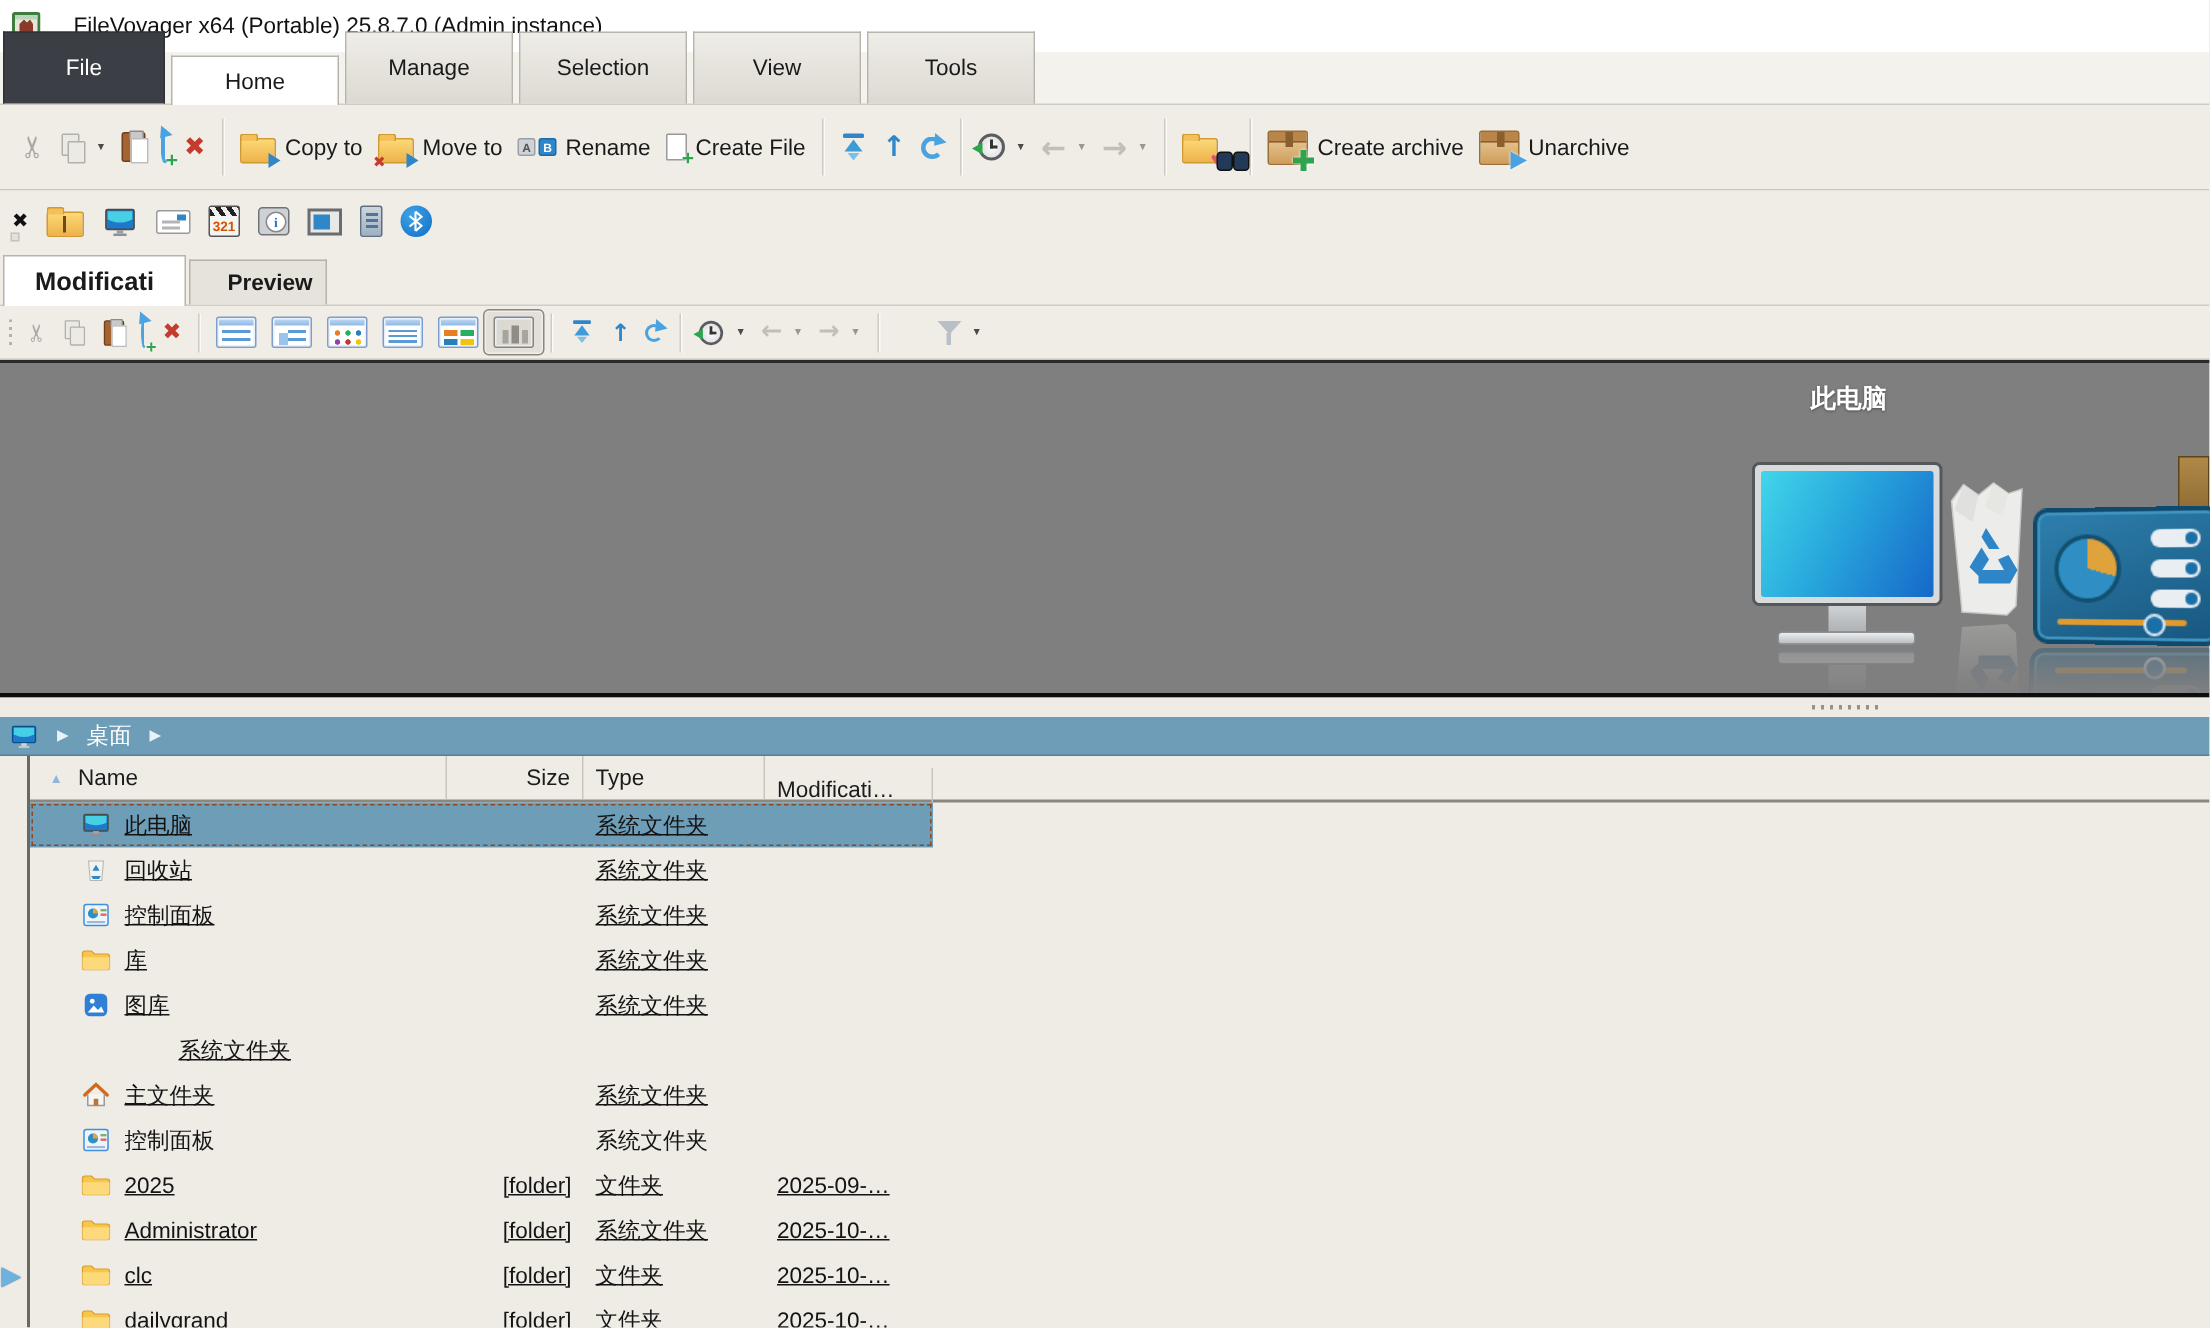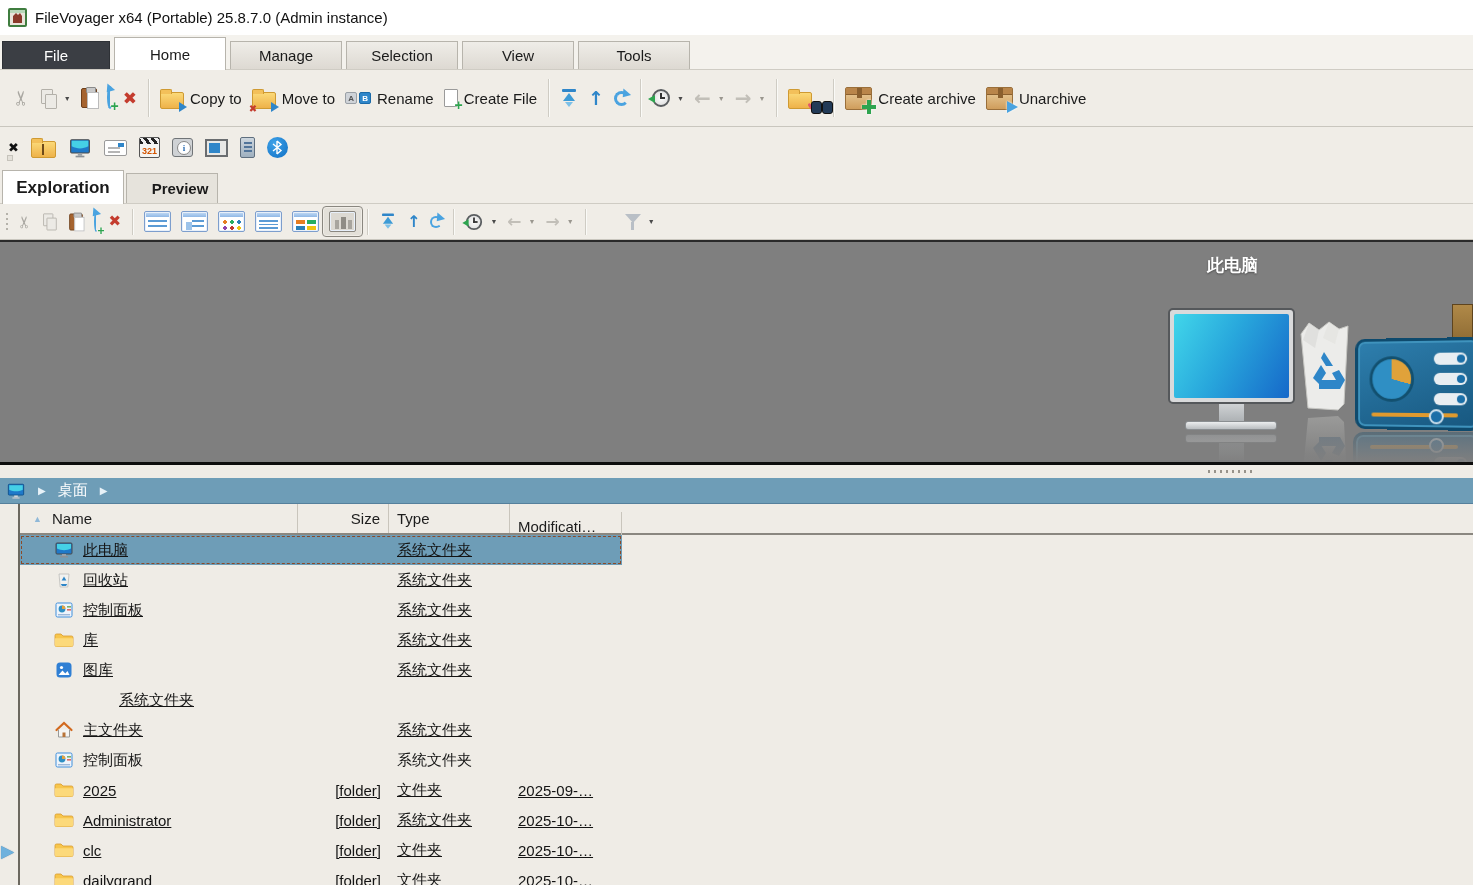--- a/index.html
+++ b/index.html
@@ -1,27 +1,27 @@
 <!DOCTYPE html>
 <html><head>
 <meta charset="utf-8">
 <style>
   * { margin:0; padding:0; box-sizing:border-box; }
   html,body { width:1473px; height:885px; overflow:hidden; }
   body { font-family:"Liberation Sans","DejaVu Sans",sans-serif; background:#f0ede7; color:#1a1a1a; }
   #app { position:relative; width:1473px; height:885px; background:#f0ede7; }
 
   
-  .titlebar { height:35px; background:#ffffff; display:flex; align-items:center; padding-left:8px; gap:8px; }
+  .titlebar { height:35px; background:#ffffff; display:flex; align-items:center; padding-left:8px; gap:22px; }
   .titlebar .title { font-size:15px; color:#111; }
   .applogo { width:19px; height:19px; display:inline-block; }
 
   
   .ribbon-tabs { height:35px; background:#f4f2ed; display:flex; align-items:flex-end; padding-left:2px; gap:4px; border-bottom:1px solid #cfccc4; }
-  .rtab { height:28px; min-width:112px; display:flex; align-items:center; justify-content:center;
+  .rtab { height:48px; min-width:112px; display:flex; align-items:center; justify-content:center;
           font-size:15px; background:linear-gradient(#efede8,#ddd9d2); border:1px solid #b7b4ac; border-bottom:none; cursor:default; }
   .rtab.file { background:#3b3e44; color:#fff; border-color:#2e3136; min-width:108px; }
   .rtab.active { background:#fff; height:33px; margin-bottom:-1px; z-index:2; }
 
   
   .toolbar { display:flex; align-items:center; background:#f0ede7; }
   .tb1 { height:57px; padding:0 4px 0 8px; border-bottom:1px solid #c9c6be; }
   .tb2 { height:36px; padding:0 4px; border-bottom:1px solid #c9c6be; }
   .tbtn { display:flex; align-items:center; gap:6px; padding:3px 5px; border-radius:3px; cursor:default; }
   .tbtn .lbl { font-size:15px; white-space:nowrap; }
@@ -358,21 +358,21 @@
     <span class="winp"></span>
     <span class="srv"></span>
     <span class="bt">
       <svg width="12" height="15" viewBox="0 0 12 15">
           <path d="M6 1 v13 M6 1 l4 3.5 L2 11 M6 14 l4-3.5 L2 4" stroke="#fff" stroke-width="1.4" fill="none"></path>
         </svg>
     </span>
   </div>
 
   <div class="pane-tabs">
-    <div class="ptab active">Exploration</div>
+    <div class="ptab active">Modificati</div>
     <div class="ptab idle">Preview</div>
   </div>
 
   <div class="toolbar tb2">
     <span class="vgrip"></span>
     <div class="tbtn">
         <span class="g g-cut sm">✂</span>
       </div>
     <div class="tbtn">
         <span class="pages" style="transform:scale(.85)"></span>

